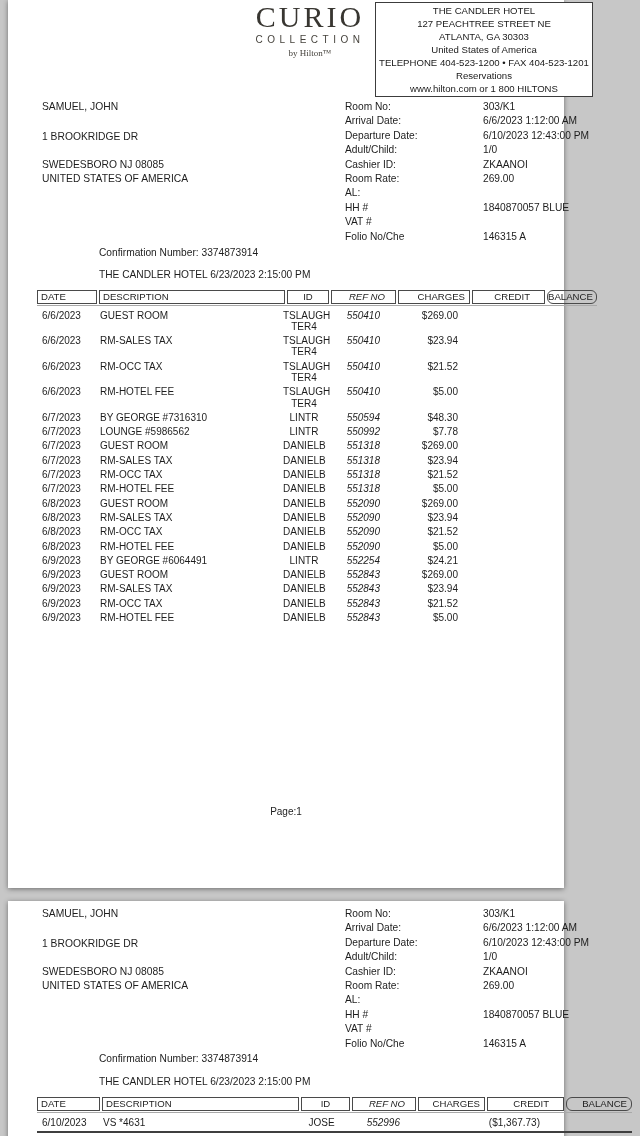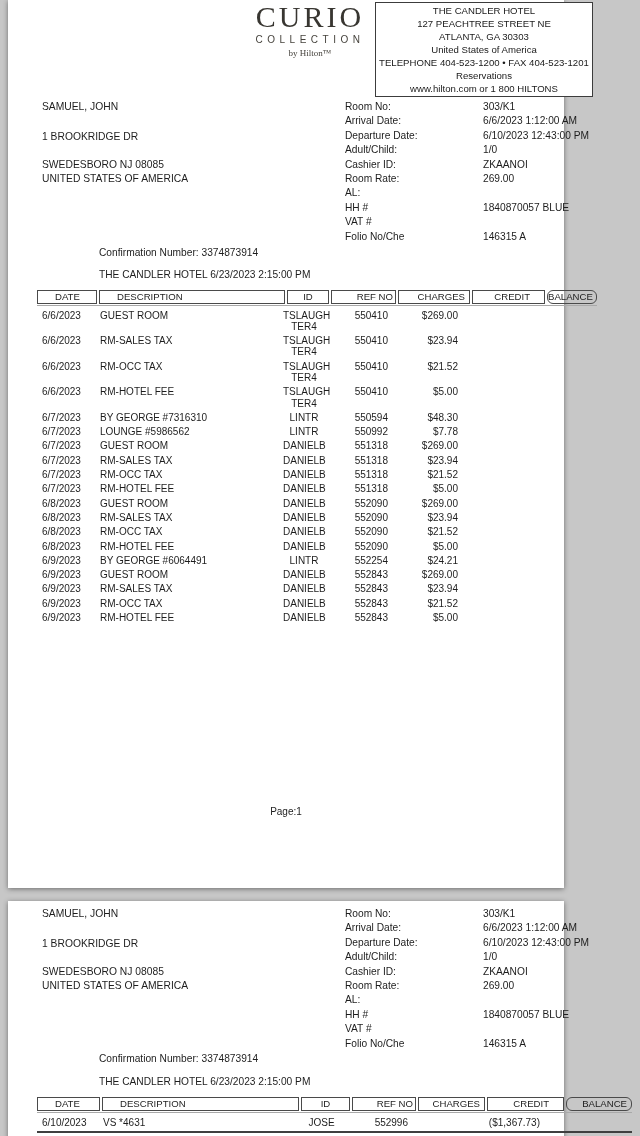--- a/index.html
+++ b/index.html
@@ -57,28 +57,28 @@
   
   .table { position:absolute; left:29px; }
   .page1 .table { top:290px; width:560px; }
   .page2 .table { top:196px; width:595px; }
   .thead { display:flex; border-bottom:1px solid #a9a9a9; padding-bottom:1px; }
   .th {
     border:1px solid #4a4a4a; margin-right:2px; height:14px; line-height:12px;
     font-size:9.6px; text-align:center; overflow:hidden;
   }
   .th:last-child { margin-right:0;border-radius:6px; }
-  .th.c0, .th.c1 { text-align:left; padding-left:17px; }
+  .th.c0, .th.c1 { text-align:left; padding-left:3px; }
   .tbody { padding-top:2px; }
   .trow { display:flex; align-items:flex-start; padding:1.5px 0; }
   .tcell { font-size:10px; line-height:11.3px; }
   .c0 { width:60px; padding-left:5px; }
   .c1 { width:186px; padding-left:3px; }
   .c2 { width:42px; white-space:pre-line;text-align:center; }
-  .c3 { width:65px; text-align:right; padding-right:2px; }
+  .c3 { width:65px; text-align:right; padding-right:10px;font-style:italic; }
   .c4 { width:72px; text-align:right; padding-right:4px; }
   .c5 { width:73px; text-align:right; padding-right:14px; }
   .c6 { flex:1; text-align:right; padding-right:4px; }
   .page2 .c0 { width:63px; }
   .page2 .c1 { width:197px; }
   .page2 .c2 { width:49px; }
   .page2 .c3 { width:64px; }
   .page2 .c4 { width:67px; }
   .page2 .c5 { width:77px; }
 

